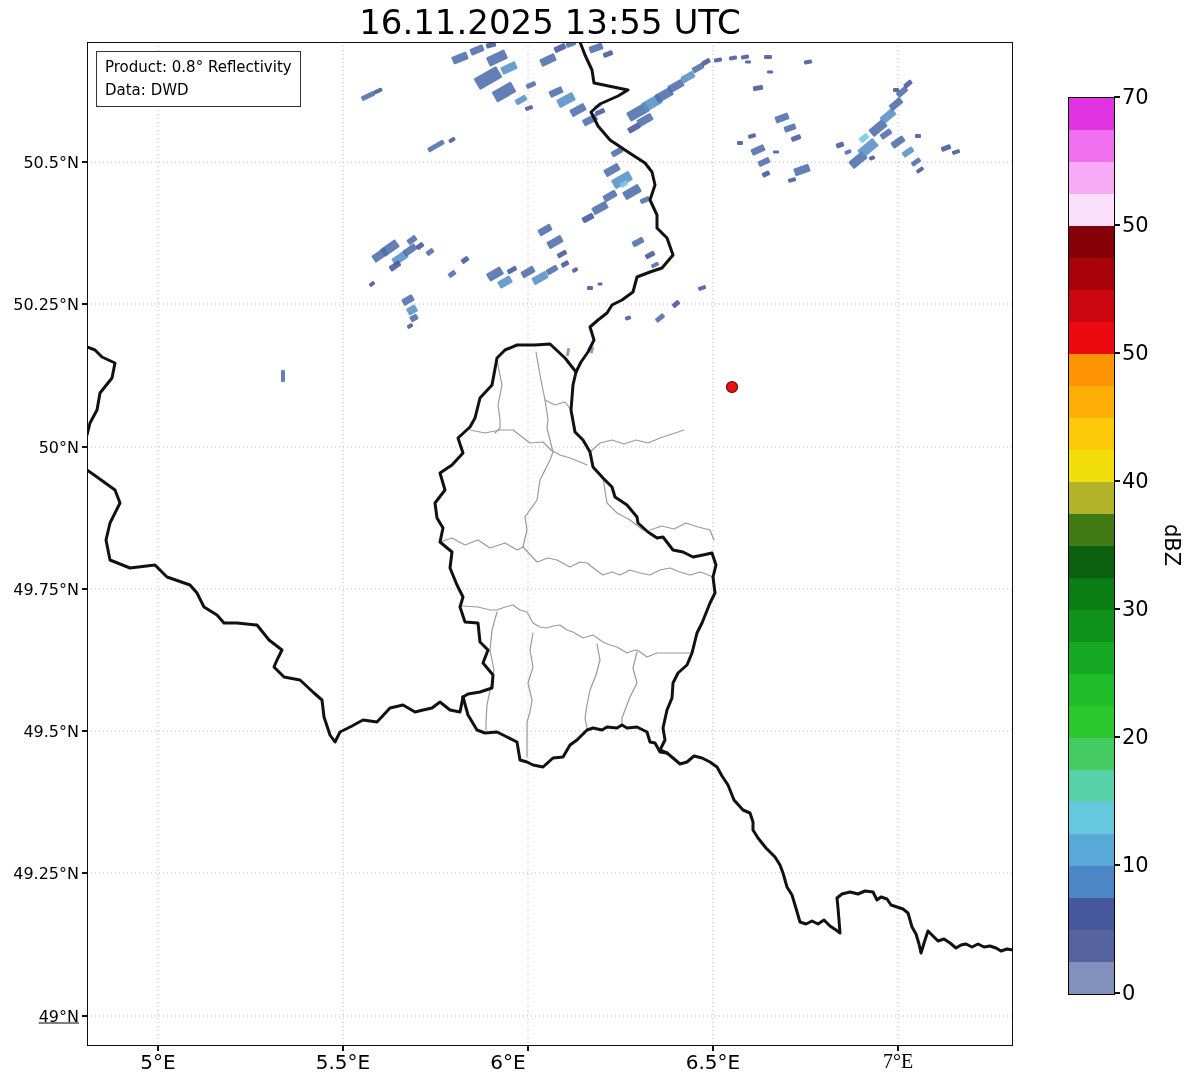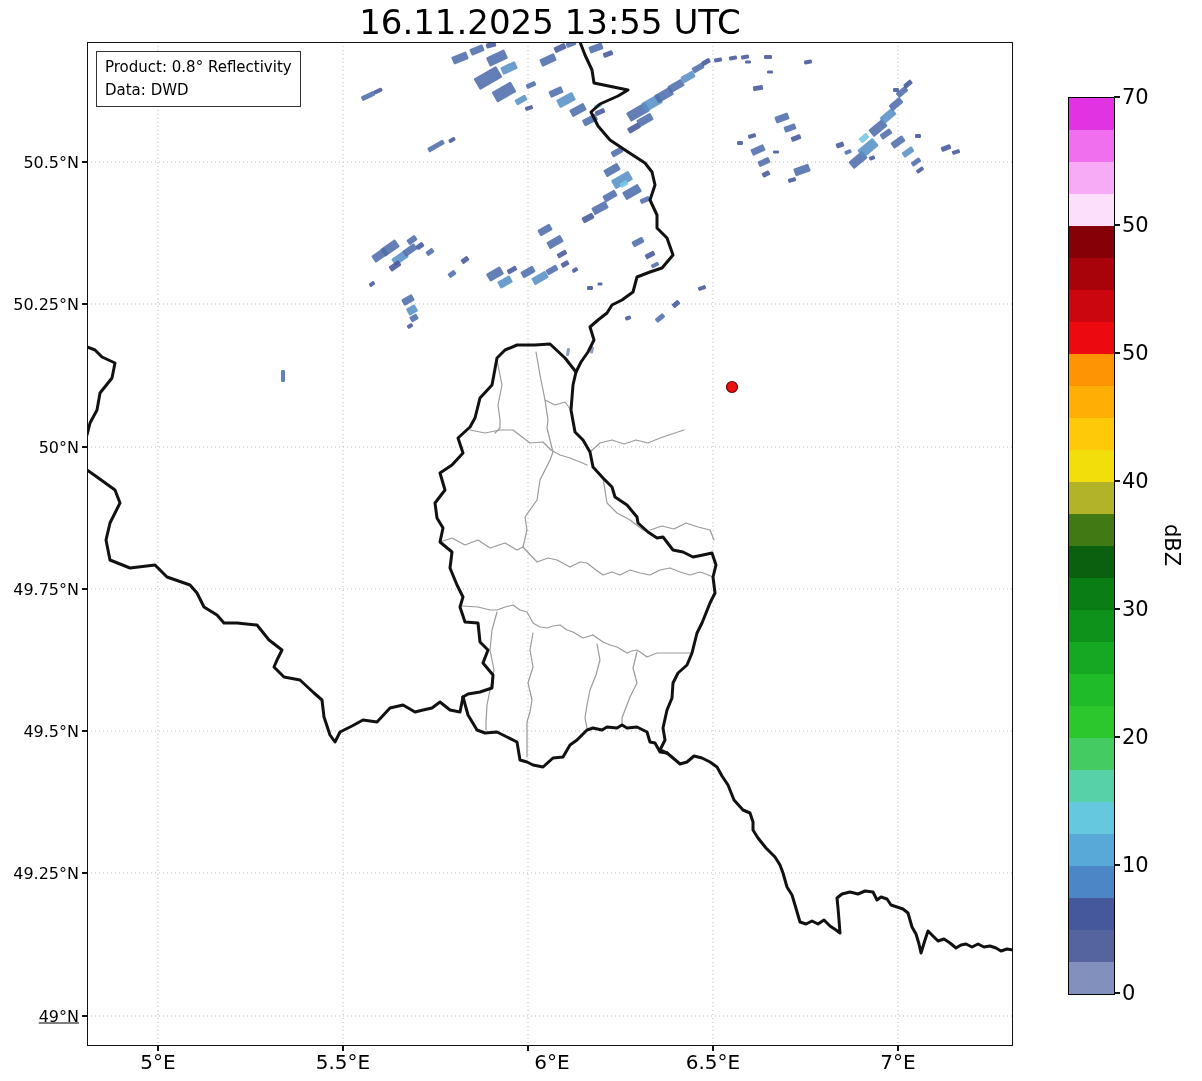--- a/index.html
+++ b/index.html
@@ -192,25 +192,25 @@
     <div>Product: 0.8° Reflectivity</div>
     <div>Data: DWD</div>
   </div>
 
   <div id="xticks">
       <div class="tickmark" style="left: 157.4px; top: 1046px; width: 1.2px; height: 5px;"></div>
       <div class="xtick-label" style="left: 158px;">5°E</div>
       <div class="tickmark" style="left: 342.4px; top: 1046px; width: 1.2px; height: 5px;"></div>
       <div class="xtick-label" style="left: 343px;">5.5°E</div>
       <div class="tickmark" style="left: 527.4px; top: 1046px; width: 1.2px; height: 5px;"></div>
-      <div class="xtick-label" style="left: 552px; text-align: right;">6°E</div>
+      <div class="xtick-label" style="left: 508px; text-align: right;">6°E</div>
       <div class="tickmark" style="left: 712.4px; top: 1046px; width: 1.2px; height: 5px;"></div>
       <div class="xtick-label" style="left: 713px;">6.5°E</div>
       <div class="tickmark" style="left: 897.4px; top: 1046px; width: 1.2px; height: 5px;"></div>
-      <div class="xtick-label" style="left: 898px;">7°E</div>
+      <div class="xtick-label" style="left: 898px; font-family: Liberation Serif, serif;">7°E</div>
     </div>
   <div id="yticks">
       <div class="tickmark" style="left: 82px; top: 161.4px; width: 5px; height: 1.2px;"></div>
       <div class="ytick-label" style="top: 162px;">50.5°N</div>
       <div class="tickmark" style="left: 82px; top: 303.4px; width: 5px; height: 1.2px;"></div>
       <div class="ytick-label" style="top: 304px;">50.25°N</div>
       <div class="tickmark" style="left: 82px; top: 446.4px; width: 5px; height: 1.2px;"></div>
       <div class="ytick-label" style="top: 447px;">50°N</div>
       <div class="tickmark" style="left: 82px; top: 588.4px; width: 5px; height: 1.2px;"></div>
       <div class="ytick-label" style="top: 589px;">49.75°N</div>

